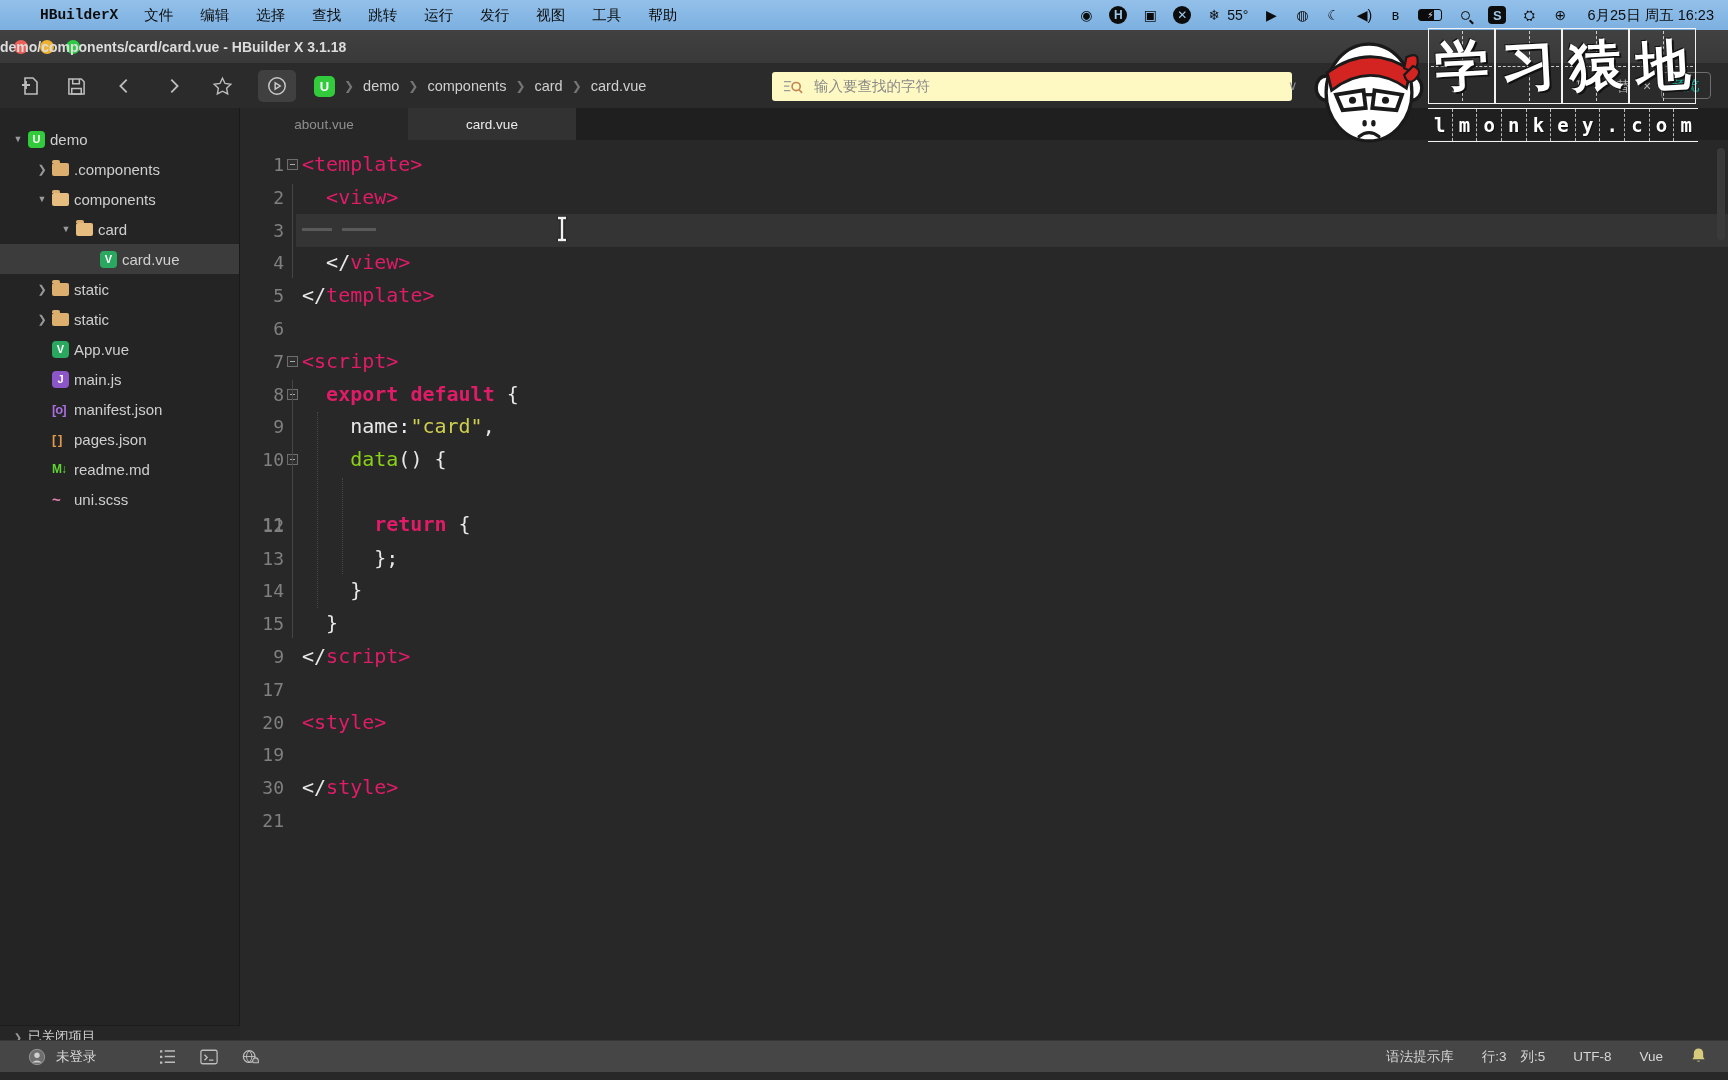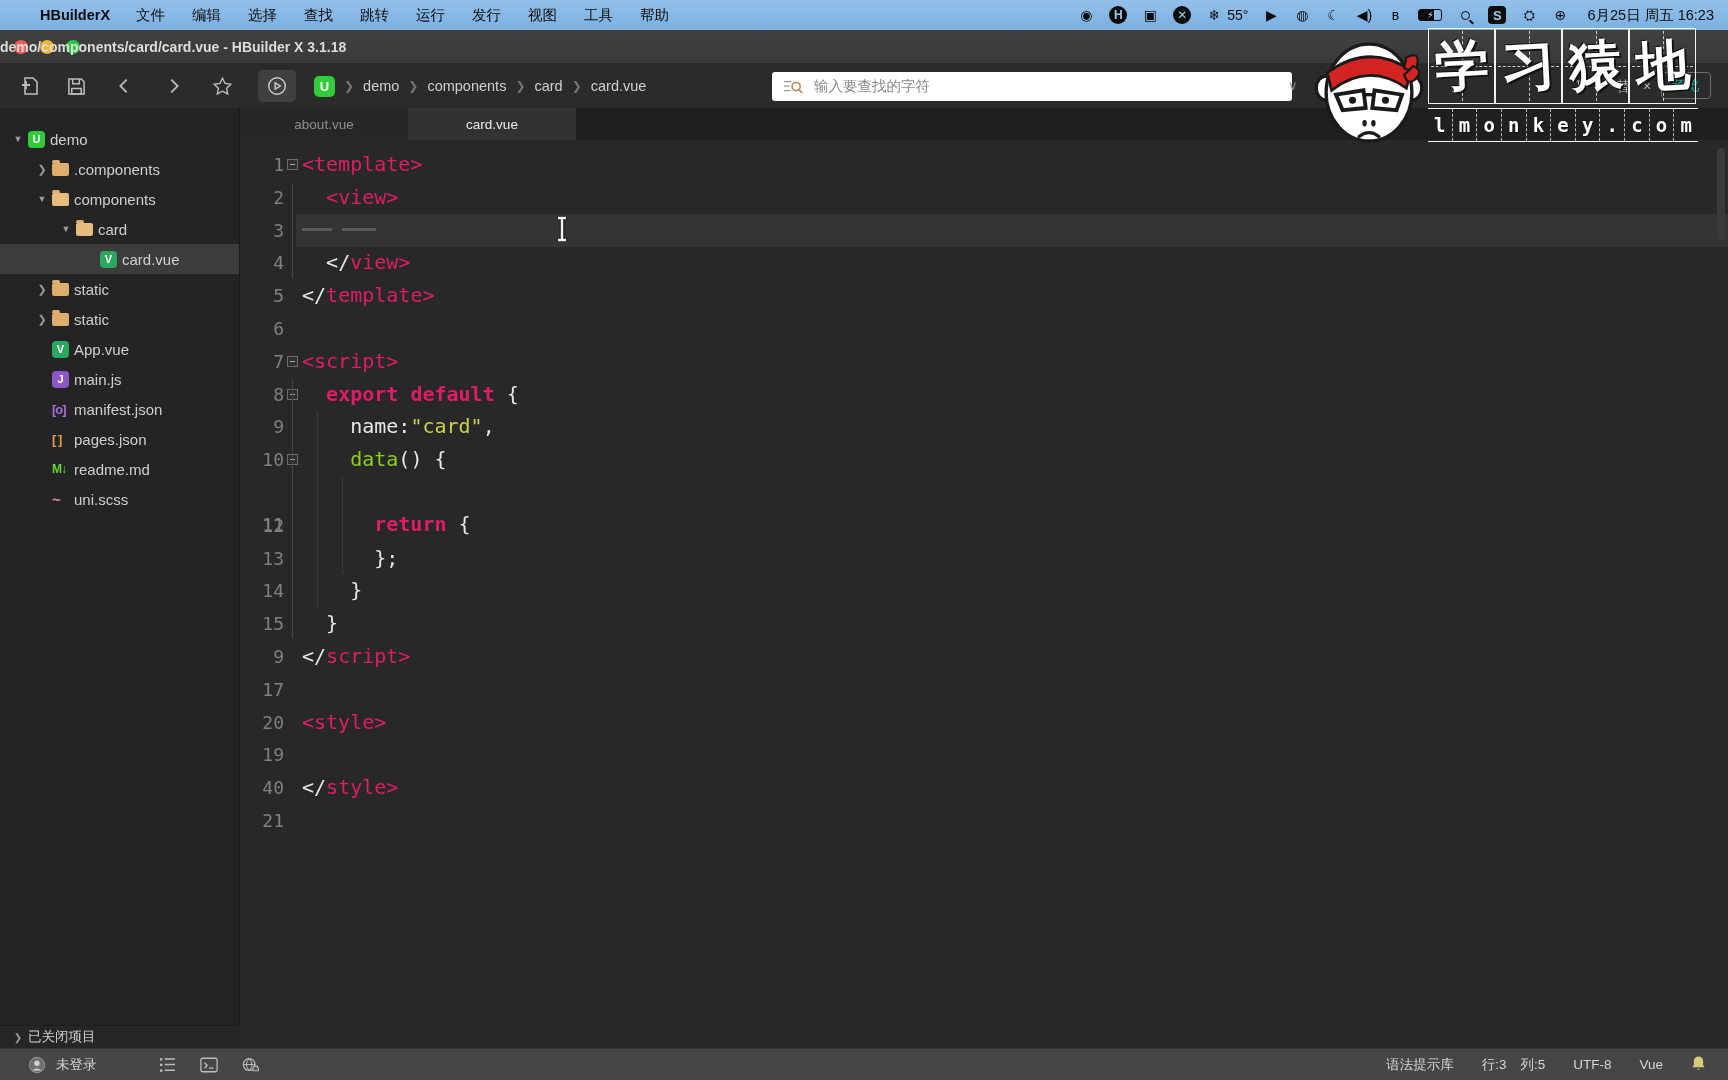--- a/index.html
+++ b/index.html
@@ -5,21 +5,21 @@
   * { margin:0; padding:0; box-sizing:border-box; }
   html,body { width:1728px; height:1080px; overflow:hidden; background:#101010; }
   body { font-family:"Liberation Sans","DejaVu Sans",sans-serif; }
   .screen { position:relative; width:1728px; height:1080px; background:#282828; overflow:hidden; }
 
   
   .menubar { position:absolute; left:0; top:0; width:1728px; height:30px;
     background:linear-gradient(#93c0ea,#7cb0e0); display:flex; align-items:center;
     padding:0 14px; color:#0d0d0d; font-size:14.5px; z-index:30; }
   .menubar .apple { font-size:16px; margin:0 18px 0 8px; }
-  .menubar .appname { font-weight:bold; margin-right:26px; }
+  .menubar .appname { font-weight:bold; margin-right:26px;font-family:Liberation Mono, monospace; }
   .menubar .mitem { margin-right:27px; white-space:nowrap; }
   .menubar .spacer { flex:1; }
   .menubar .right { display:flex; align-items:center; gap:15px; }
   .mi { display:inline-flex; align-items:center; justify-content:center; min-width:16px;
     height:18px; font-size:14px; color:#0c0c0c; }
   .mi[data-name="battery-icon"] { border:1.5px solid #0c0c0c; border-radius:3px; width:24px; height:12px;
     font-size:9px; background:linear-gradient(90deg,#0c0c0c 70%,transparent 70%); color:#e8f2fb; }
   .mi[data-name="sogou-input-icon"] { background:#0c0c0c; color:#9ec9ec; border-radius:4px; width:18px;
     font-weight:bold; font-size:13px; }
   .mi[data-name="hbuilder-status-icon"], .mi[data-name="x-app-icon"] { background:#0c0c0c; color:#9ec9ec;
@@ -46,21 +46,21 @@
   .tbicon { position:absolute; top:8px; width:28px; height:28px; display:flex; align-items:center;
     justify-content:center; }
   .tbicon svg { stroke:#bdbdbd; fill:none; stroke-width:1.6; }
   .runbtn { position:absolute; left:258px; top:6px; width:38px; height:32px; background:#404040;
     border-radius:5px; display:flex; align-items:center; justify-content:center; }
   .crumbs { position:absolute; left:314px; top:8px; height:28px; display:flex; align-items:center;
     gap:9px; color:#cfcfcf; font-size:14.5px; }
   .ubadge { width:21px; height:21px; background:#32cb3c; border-radius:5px; color:#fff; font-weight:bold;
     font-size:13px; display:flex; align-items:center; justify-content:center; }
   .csep { color:#757575; font-size:12px; }
-  .searchbox { position:absolute; left:772px; top:8px; width:520px; height:29px; background:#ffffff;
+  .searchbox { position:absolute; left:772px; top:8px; width:520px; height:29px; background:#fef9c3;
     border-radius:3px; display:flex; align-items:center; padding:0 10px; }
   .searchbox .sph { color:#8a8a8a; font-size:14.5px; margin-left:10px; }
   .schev { position:absolute; left:1288px; top:14px; color:#8a8a8a; font-size:13px; }
   .findlbl { position:absolute; top:14px; color:#b5b5b5; font-size:14px; z-index:2; }
   .previewbtn { position:absolute; left:1661px; top:8px; width:50px; height:27px; border:1px solid #6e6e6e;
     border-radius:4px; color:#14b8a6; font-size:13.5px; display:flex; align-items:center;
     justify-content:center; z-index:2; }
 
   
   .watermark { position:absolute; left:1300px; top:24px; width:428px; height:122px; z-index:50; pointer-events:none; }
@@ -127,21 +127,21 @@
   .seg-tag { color:#e01b67; } .seg-kw { color:#e01b67; font-weight:bold; }
   .seg-str { color:#cfd04e; } .seg-fn { color:#8ad118; } .seg-pl { color:#e8e8e8; }
   .guide { position:absolute; width:0; border-left:1px solid #454545; }
   .guide.dot { border-left-style:dotted; border-color:#474747; }
   .dash3 { position:absolute; top:88px; height:3px; background:#595959; }
   .ibeam { position:absolute; left:314px; top:76px; z-index:6; }
   .scrollthumb { position:absolute; right:3px; top:8px; width:8px; height:92px; background:#3a3a3a;
     border-radius:4px; }
 
   
-  .statusbar { position:absolute; left:0; bottom:0; width:1728px; height:32px; background:#464646;
+  .statusbar { position:absolute; left:0; bottom:8px; width:1728px; height:32px; background:#464646;
     border-top:1px solid #363636; display:flex; align-items:center; color:#d6d6d6; font-size:13.5px;
     z-index:6; }
   .sb-left { display:flex; align-items:center; gap:10px; margin-left:28px; }
   .sb-icons { display:flex; align-items:center; gap:24px; margin-left:62px; }
   .sb-right { margin-left:auto; display:flex; align-items:center; gap:28px; margin-right:22px; }
   .sb-rowcol { display:flex; gap:14px; }
   .sbicon svg { display:block; }
 </style>
 </head>
 <body>
@@ -475,21 +475,21 @@
         </div>
         <div class="cline" data-name="code-line-18" style="top: 565.6px;">
           <span class="lnum" data-name="line-number">20</span>
           <span class="ctext" data-name="code-text"><span class="seg-tag">&lt;style&gt;</span></span>
         </div>
         <div class="cline" data-name="code-line-19" style="top: 598.4px;">
           <span class="lnum" data-name="line-number">19</span>
           <span class="ctext" data-name="code-text"></span>
         </div>
         <div class="cline" data-name="code-line-20" style="top: 631.2px;">
-          <span class="lnum" data-name="line-number">40</span>
+          <span class="lnum" data-name="line-number">30</span>
           <span class="ctext" data-name="code-text"><span class="seg-pl">&lt;/</span><span class="seg-tag">style</span><span class="seg-tag">&gt;</span></span>
         </div>
         <div class="cline" data-name="code-line-21" style="top: 664px;">
           <span class="lnum" data-name="line-number">21</span>
           <span class="ctext" data-name="code-text"></span>
         </div>
       </div>
     <div class="guide" style="left:52px; top:44px;  height:94px"></div>
     <div class="guide" style="left:52px; top:240px; height:258px"></div>
     <div class="guide dot" style="left:77px;  top:272px; height:196px"></div>

